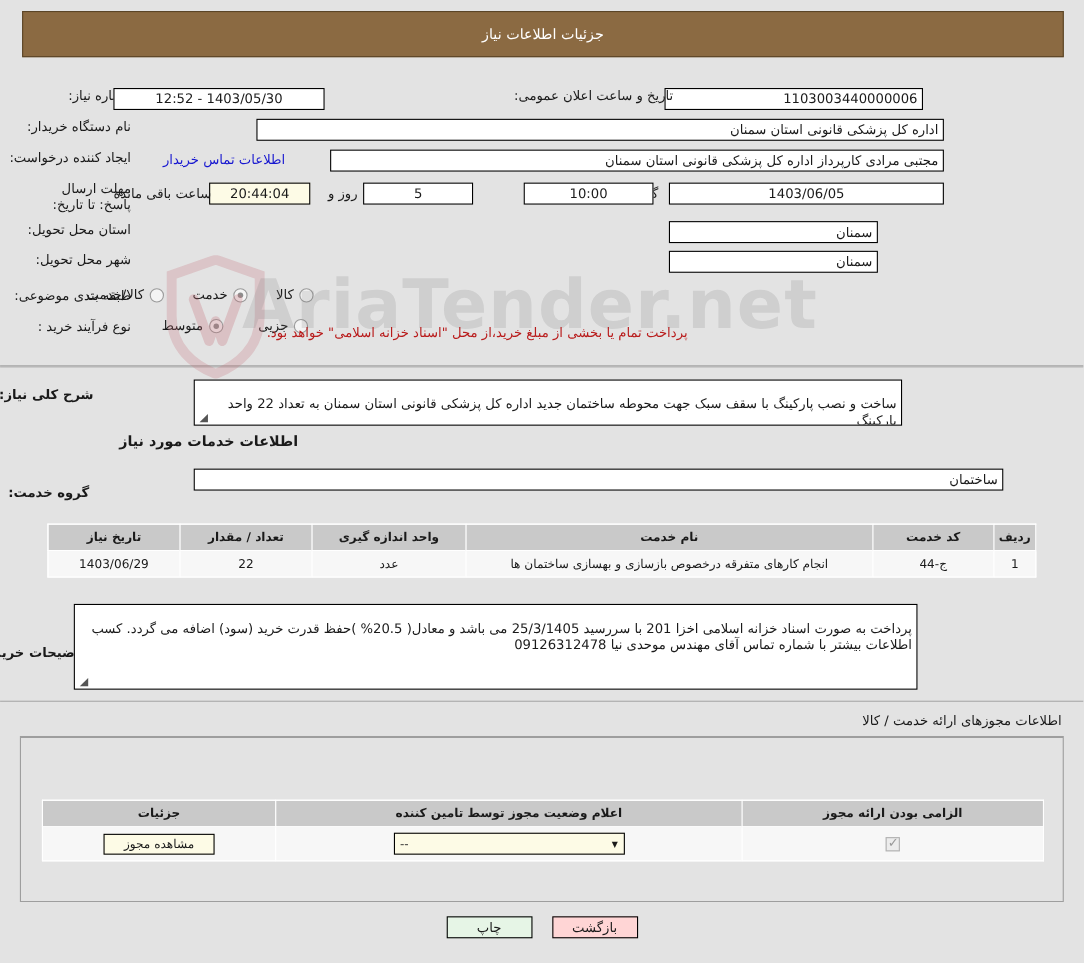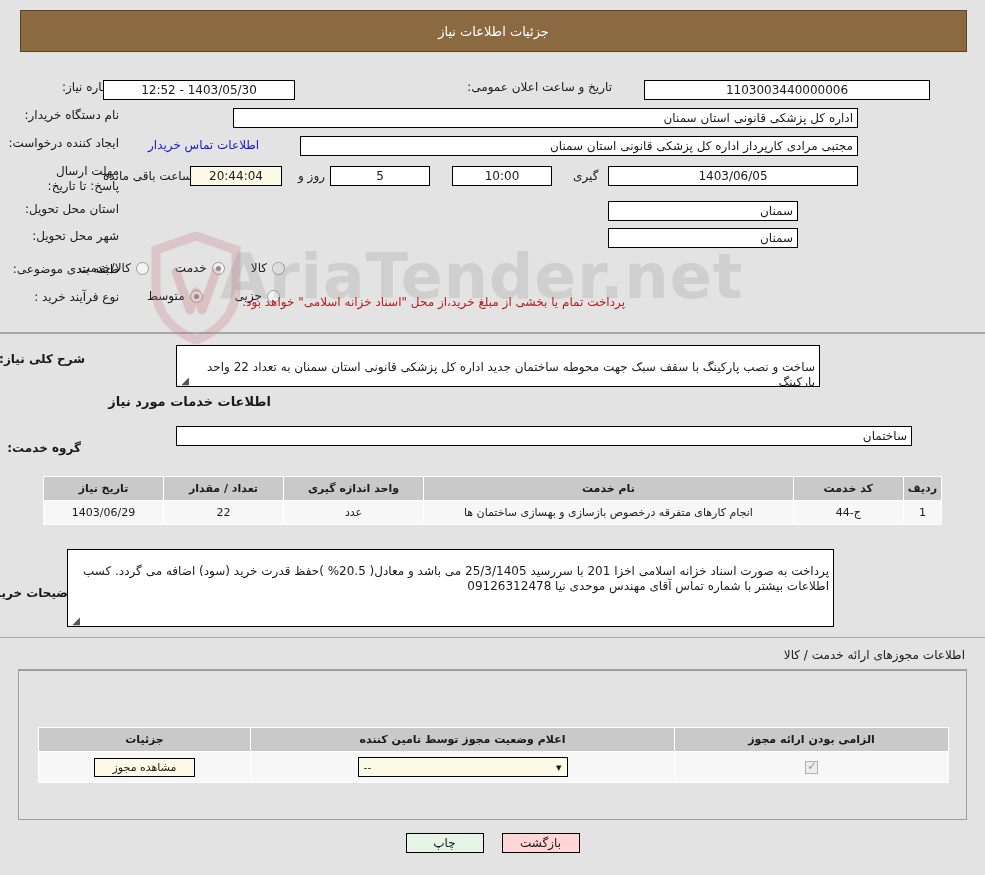--- a/index.html
+++ b/index.html
@@ -252,21 +252,21 @@
     <svg class="wm-shield" width="92" height="112" viewBox="0 0 92 112">
       <path d="M46 4 L86 18 L86 56 C86 84 66 100 46 108 C26 100 6 84 6 56 L6 18 Z" fill="none" stroke="rgba(196,110,120,0.30)" stroke-width="9"></path>
       <path d="M26 40 L40 78 L46 60 L52 78 L66 40" fill="none" stroke="rgba(196,110,120,0.34)" stroke-width="9" stroke-linejoin="round" stroke-linecap="round"></path>
     </svg>
     <span class="wm-text">AriaTender.net</span>
   </div>
 
   <div class="row" style="right:866px; top:80px;">
     <span class="lbl">شماره نیاز:</span>
   </div>
-  <div class="fld" style="position:absolute; left:644px; top:80px; width:286px;">1103003440000006</div>
+  <div class="fld" style="position:absolute; left:604px; top:80px; width:235px;text-align:right;">1103003440000006</div>
 
   <div class="row" style="right:373px; top:80px;">
     <span class="lbl">تاریخ و ساعت اعلان عمومی:</span>
   </div>
   <div class="fld" style="position:absolute; left:103px; top:80px; width:192px;">1403/05/30 - 12:52</div>
 
   <div class="row" style="right:866px; top:108px;">
     <span class="lbl">نام دستگاه خریدار:</span>
   </div>
   <div class="fld fld-right" style="position:absolute; left:233px; top:108px; width:625px;">اداره کل پزشکی قانونی استان سمنان</div>
@@ -277,21 +277,21 @@
   <div class="fld fld-right" style="position:absolute; left:300px; top:136px; width:558px;">مجتبی مرادی کارپرداز اداره کل پزشکی قانونی استان سمنان</div>
   <div style="position:absolute; left:148px; top:138px;">
     <span class="linkblue">اطلاعات تماس خریدار</span>
   </div>
 
   <div class="row" style="right:866px; top:164px; flex-direction:column; align-items:flex-end; line-height:15px;">
     <span class="lbl" style="white-space:normal; width:95px;">مهلت ارسال پاسخ: تا تاریخ:</span>
   </div>
   <div class="fld" style="position:absolute; left:608px; top:166px; width:250px;">1403/06/05</div>
   <span class="plain" style="position:absolute; left:573px; top:169px;">گیری</span>
-  <div class="fld" style="position:absolute; left:452px; top:166px; width:100px;">10:00</div>
+  <div class="fld" style="position:absolute; left:476px; top:166px; width:118px;">10:00</div>
   <div class="fld" style="position:absolute; left:330px; top:166px; width:100px;">5</div>
   <span class="plain" style="position:absolute; left:298px; top:169px;">روز و</span>
   <div class="fld fld-cream" style="position:absolute; left:190px; top:166px; width:92px;">20:44:04</div>
   <span class="plain" style="position:absolute; left:103px; top:169px;">ساعت باقی مانده</span>
 
   <div class="row" style="right:866px; top:202px;">
     <span class="lbl">استان محل تحویل:</span>
   </div>
   <div class="fld fld-right" style="position:absolute; left:608px; top:201px; width:190px;">سمنان</div>
 

